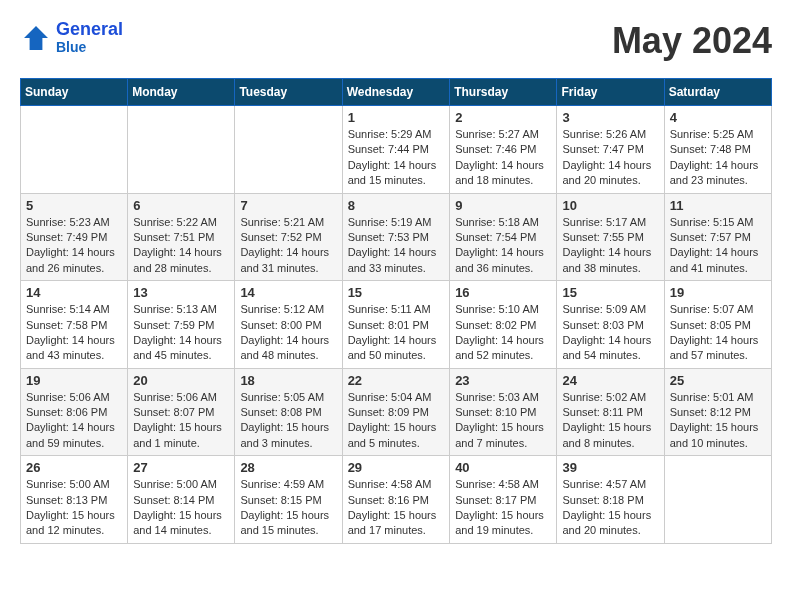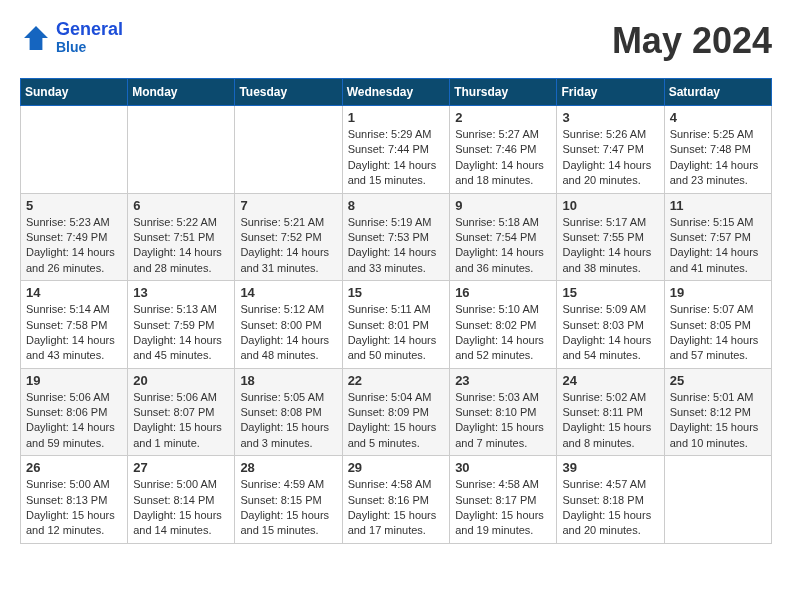--- a/index.html
+++ b/index.html
@@ -246,21 +246,21 @@
         </td>
         <td>
           <div class="day-num">28</div>
           <div class="day-info">Sunrise: 4:59 AM<br>Sunset: 8:15 PM<br>Daylight: 15 hours and 15 minutes.</div>
         </td>
         <td>
           <div class="day-num">29</div>
           <div class="day-info">Sunrise: 4:58 AM<br>Sunset: 8:16 PM<br>Daylight: 15 hours and 17 minutes.</div>
         </td>
         <td>
-          <div class="day-num">30</div>
+          <div class="day-num">40</div>
           <div class="day-info">Sunrise: 4:58 AM<br>Sunset: 8:17 PM<br>Daylight: 15 hours and 19 minutes.</div>
         </td>
         <td>
           <div class="day-num">39</div>
           <div class="day-info">Sunrise: 4:57 AM<br>Sunset: 8:18 PM<br>Daylight: 15 hours and 20 minutes.</div>
         </td>
         <td class="empty-cell"></td>
       </tr>
     </tbody>
 </table>

